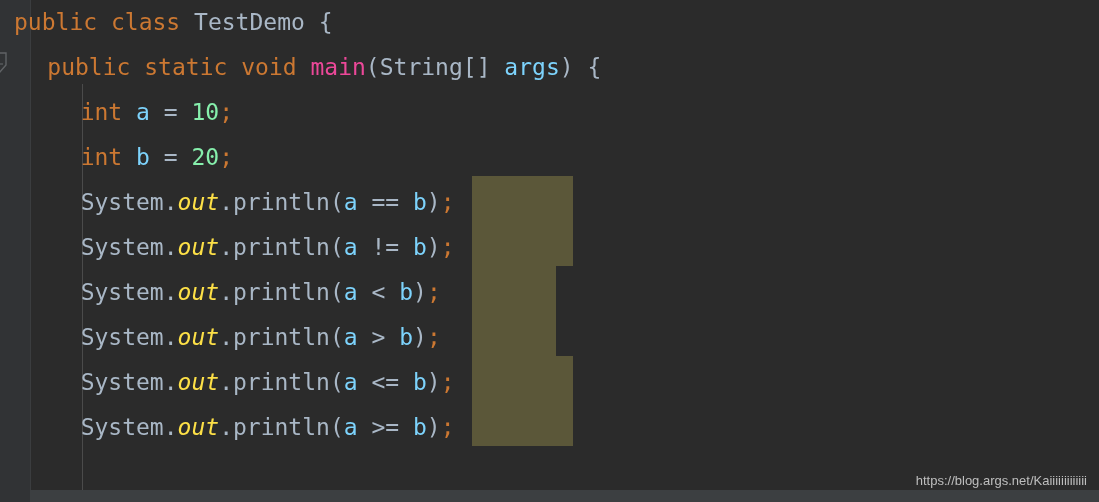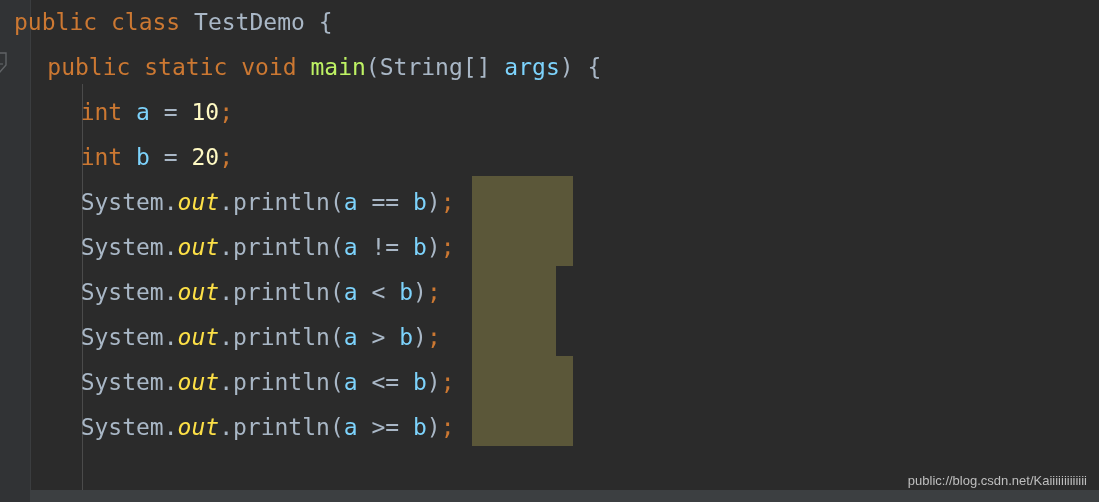--- a/index.html
+++ b/index.html
@@ -91,22 +91,22 @@
   
   .sel {
     position: absolute;
     background: #5b5739;
   }
 
   
   .kw   { color: #cc7832; }
   .typ  { color: #a9b7c6; }
   .id   { color: #7dd3fc; }
-  .num  { color: #fef9c3; }
-  .fn   { color: #bef264; }
+  .num  { color: #86efac; }
+  .fn   { color: #ec4899; }
   .stat { color: #fde047; font-style: italic; }
   .punc { color: #a9b7c6; }
   .semi { color: #cc7832; }
 
   
   .watermark {
     position: absolute;
     right: 12px;
     bottom: 14px;
     font-family: "Liberation Sans", sans-serif;
@@ -138,15 +138,15 @@
   <div class="sel" style="left:472px; top:266px; width:84px; height:45px;"></div>
   <div class="sel" style="left:472px; top:311px; width:84px; height:45px;"></div>
   <div class="sel" style="left:472px; top:356px; width:101px; height:45px;"></div>
   <div class="sel" style="left:472px; top:401px; width:101px; height:45px;"></div>
 
   <div class="code" id="code-area"><div class="line" style="top: 0px; left: 14px;"><span class="kw">public</span><span class="punc"> </span><span class="kw">class</span><span class="punc"> </span><span class="typ">TestDemo</span><span class="punc"> {</span></div><div class="line" style="top: 45px; left: 47.32px;"><span class="kw">public</span><span class="punc"> </span><span class="kw">static</span><span class="punc"> </span><span class="kw">void</span><span class="punc"> </span><span class="fn">main</span><span class="punc">(</span><span class="typ">String</span><span class="punc">[] </span><span class="id">args</span><span class="punc">) {</span></div><div class="line" style="top: 90px; left: 80.64px;"><span class="kw">int</span><span class="punc"> </span><span class="id">a</span><span class="punc"> = </span><span class="num">10</span><span class="semi">;</span></div><div class="line" style="top: 135px; left: 80.64px;"><span class="kw">int</span><span class="punc"> </span><span class="id">b</span><span class="punc"> = </span><span class="num">20</span><span class="semi">;</span></div><div class="line" style="top: 180px; left: 80.64px;"><span class="typ">System</span><span class="punc">.</span><span class="stat">out</span><span class="punc">.println(</span><span class="id">a</span><span class="punc"> == </span><span class="id">b</span><span class="punc">)</span><span class="semi">;</span></div><div class="line" style="top: 225px; left: 80.64px;"><span class="typ">System</span><span class="punc">.</span><span class="stat">out</span><span class="punc">.println(</span><span class="id">a</span><span class="punc"> != </span><span class="id">b</span><span class="punc">)</span><span class="semi">;</span></div><div class="line" style="top: 270px; left: 80.64px;"><span class="typ">System</span><span class="punc">.</span><span class="stat">out</span><span class="punc">.println(</span><span class="id">a</span><span class="punc"> &lt; </span><span class="id">b</span><span class="punc">)</span><span class="semi">;</span></div><div class="line" style="top: 315px; left: 80.64px;"><span class="typ">System</span><span class="punc">.</span><span class="stat">out</span><span class="punc">.println(</span><span class="id">a</span><span class="punc"> &gt; </span><span class="id">b</span><span class="punc">)</span><span class="semi">;</span></div><div class="line" style="top: 360px; left: 80.64px;"><span class="typ">System</span><span class="punc">.</span><span class="stat">out</span><span class="punc">.println(</span><span class="id">a</span><span class="punc"> &lt;= </span><span class="id">b</span><span class="punc">)</span><span class="semi">;</span></div><div class="line" style="top: 405px; left: 80.64px;"><span class="typ">System</span><span class="punc">.</span><span class="stat">out</span><span class="punc">.println(</span><span class="id">a</span><span class="punc"> &gt;= </span><span class="id">b</span><span class="punc">)</span><span class="semi">;</span></div></div>
 
   <div class="bottom-strip"></div>
   <div class="bottom-strip-gutter"></div>
 
-  <div class="watermark">public://blog.csdn.net/Kaiiiiiiiiiiiii</div>
+  <div class="watermark">https://blog.args.net/Kaiiiiiiiiiiiii</div>
 
 </div>
 
 </body></html>

